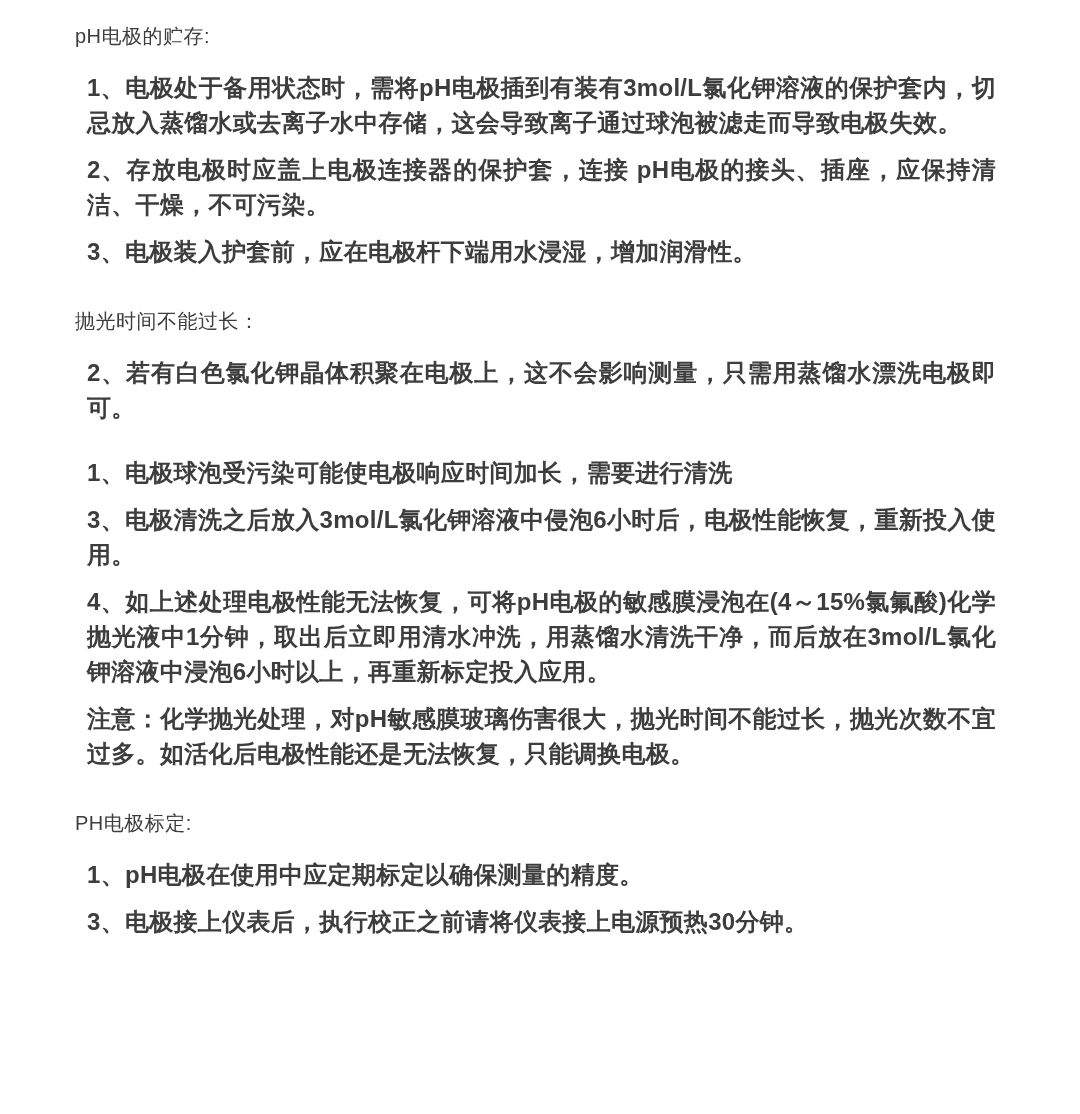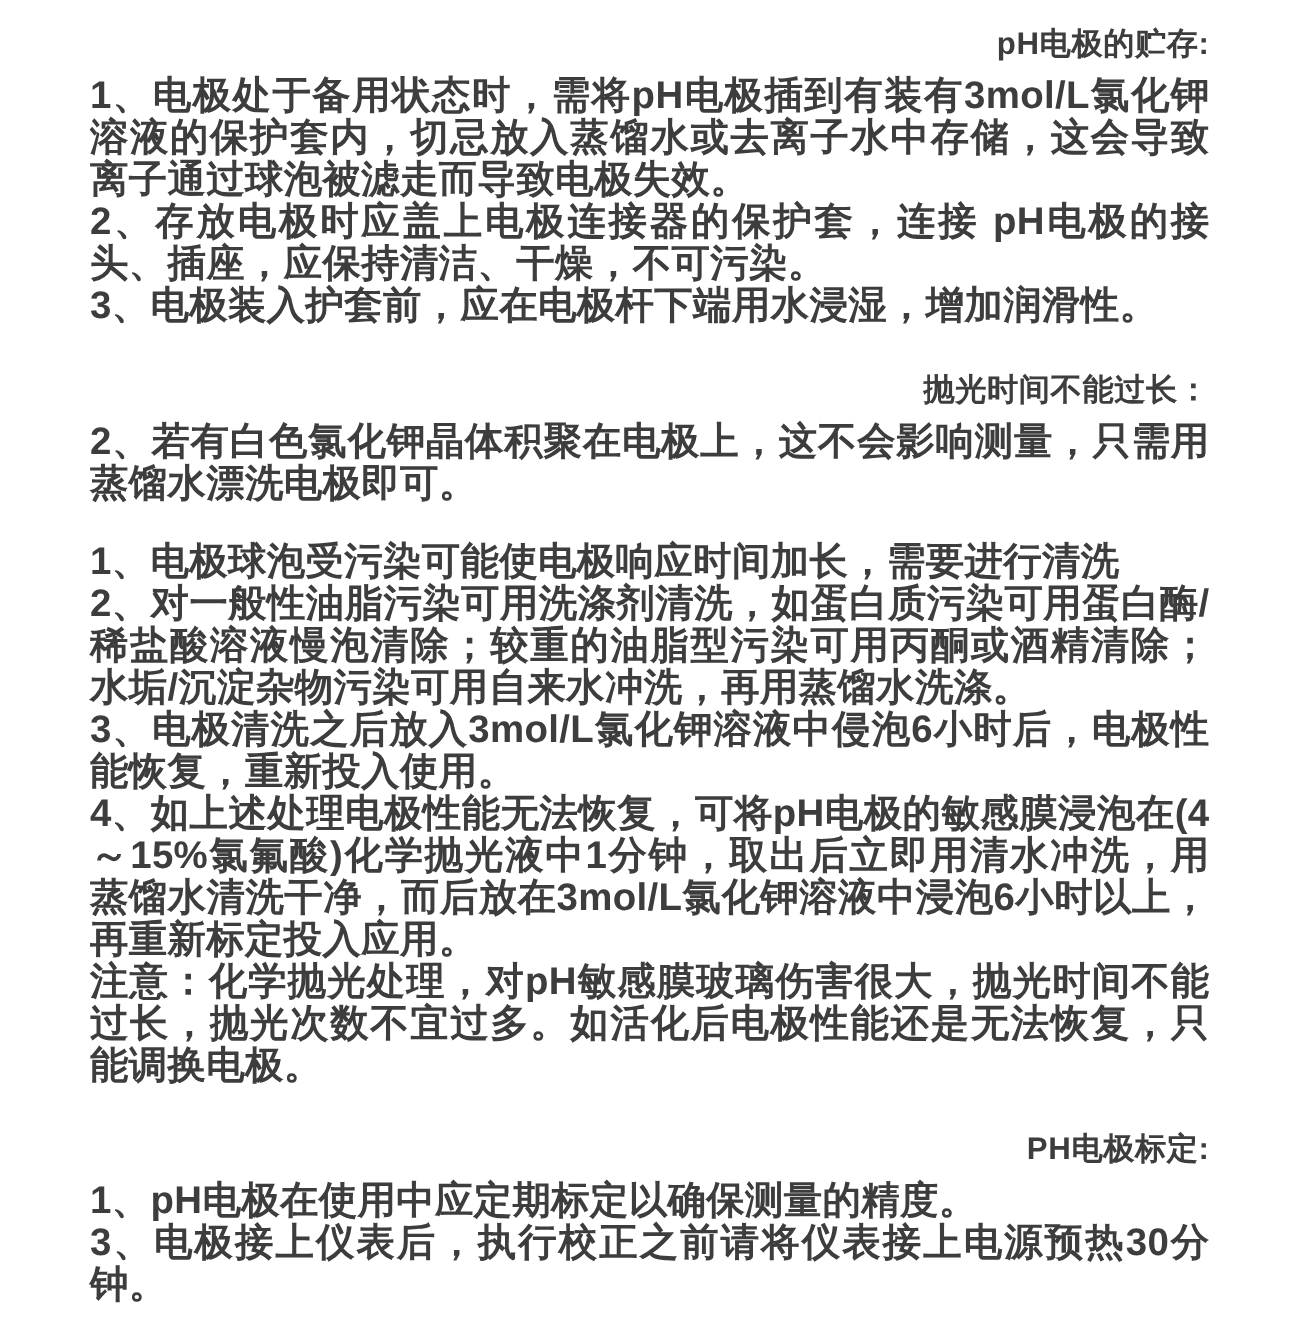--- a/index.html
+++ b/index.html
@@ -20,32 +20,31 @@
     padding: 14px 72px 10px 75px;
   }
   .section {
     margin: 0;
     padding: 0;
   }
   .section + .section {
     margin-top: 30px;
   }
   .section-heading {
-    font-size: 26px;
+    font-size: 20px;
     line-height: 44px;
-    font-weight: 700;
+    font-weight: 400;
     margin: 0 0 4px 0;
     letter-spacing: 0.5px;
-    text-align: right;
   }
   .section-item {
-    font-size: 32px;
+    font-size: 24px;
     line-height: 35px;
     font-weight: 700;
-    margin: 0;
+    margin: 12px;
     text-align: justify;
     text-justify: inter-ideograph;
     letter-spacing: 0.3px;
   }
 </style>
 </head>
 <body style="background: rgb(255, 255, 255); color: rgb(61, 61, 61);">
 
 <div class="doc">
 
@@ -56,21 +55,20 @@
     <p class="section-item">3、电极装入护套前，应在电极杆下端用水浸湿，增加润滑性。</p>
   </div>
 
   <div class="section">
     <h2 class="section-heading">抛光时间不能过长：</h2>
     <p class="section-item">2、若有白色氯化钾晶体积聚在电极上，这不会影响测量，只需用蒸馏水漂洗电极即可。</p>
   </div>
 
   <div class="section">
     <p class="section-item">1、电极球泡受污染可能使电极响应时间加长，需要进行清洗</p>
-    <p class="section-item">2、对一般性油脂污染可用洗涤剂清洗，如蛋白质污染可用蛋白酶/稀盐酸溶液慢泡清除；较重的油脂型污染可用丙酮或酒精清除；水垢/沉淀杂物污染可用自来水冲洗，再用蒸馏水洗涤。</p>
     <p class="section-item">3、电极清洗之后放入3mol/L氯化钾溶液中侵泡6小时后，电极性能恢复，重新投入使用。</p>
     <p class="section-item">4、如上述处理电极性能无法恢复，可将pH电极的敏感膜浸泡在(4～15%氯氟酸)化学抛光液中1分钟，取出后立即用清水冲洗，用蒸馏水清洗干净，而后放在3mol/L氯化钾溶液中浸泡6小时以上，再重新标定投入应用。</p>
     <p class="section-item">注意：化学抛光处理，对pH敏感膜玻璃伤害很大，抛光时间不能过长，抛光次数不宜过多。如活化后电极性能还是无法恢复，只能调换电极。</p>
   </div>
 
   <div class="section">
     <h2 class="section-heading">PH电极标定:</h2>
     <p class="section-item">1、pH电极在使用中应定期标定以确保测量的精度。</p>
     <p class="section-item">3、电极接上仪表后，执行校正之前请将仪表接上电源预热30分钟。</p>
 

